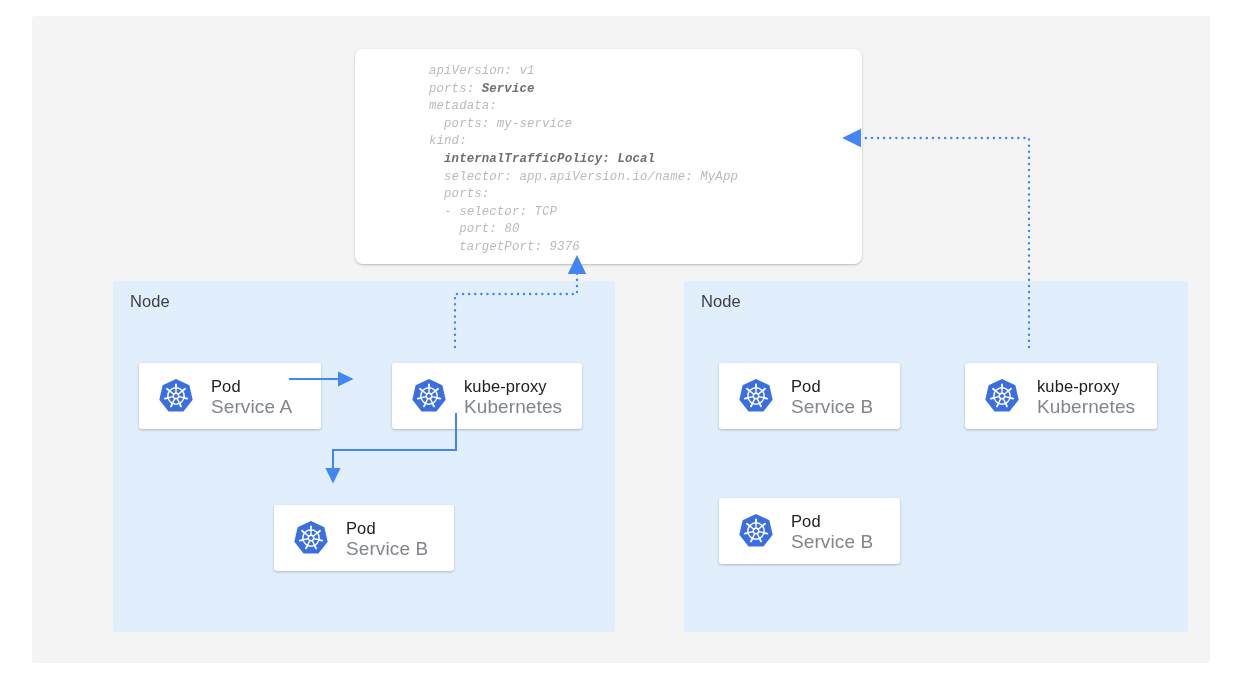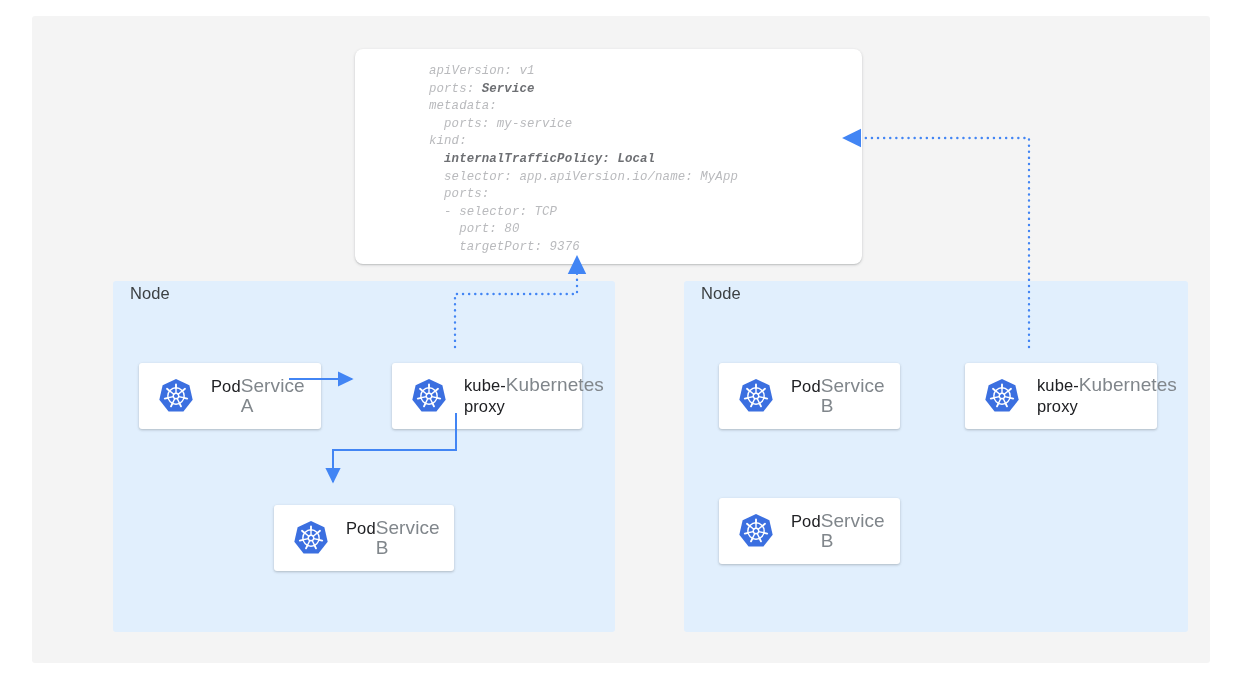--- a/index.html
+++ b/index.html
@@ -56,21 +56,21 @@
   .node-panel {
     position: absolute;
     background: #e1effd;
     border-radius: 3px;
   }
   #node-left  { left: 81px;  top: 265px; width: 502px; height: 351px; }
   #node-right { left: 652px; top: 265px; width: 504px; height: 351px; }
   .node-label {
     position: absolute;
     left: 17px;
-    top: 3px;
+    top: 11px;
     font-size: 16.5px;
     color: #3c4043;
     letter-spacing: .1px;
   }
 
   
   .card {
     position: absolute;
     background: #ffffff;
     border-radius: 3px;
@@ -80,21 +80,21 @@
   }
   .card .k8s-icon {
     width: 38px;
     height: 38px;
     margin-left: 18px;
     flex: 0 0 auto;
   }
   .card .card-text {
     margin-left: 16px;
     display: flex;
-    flex-direction: row;
+    flex-direction: column;
     justify-content: center;
   }
   .card .card-title {
     font-size: 16.5px;
     color: #202124;
     line-height: 21px;
     letter-spacing: .1px;
   }
   .card .card-sub {
     font-size: 19px;

